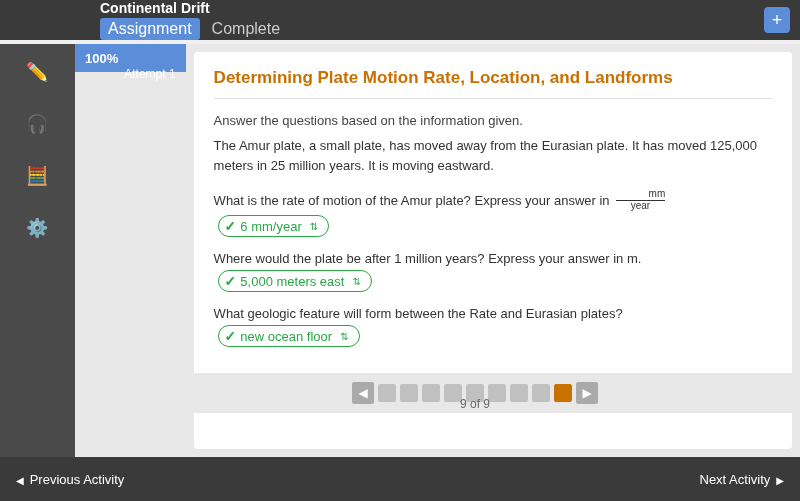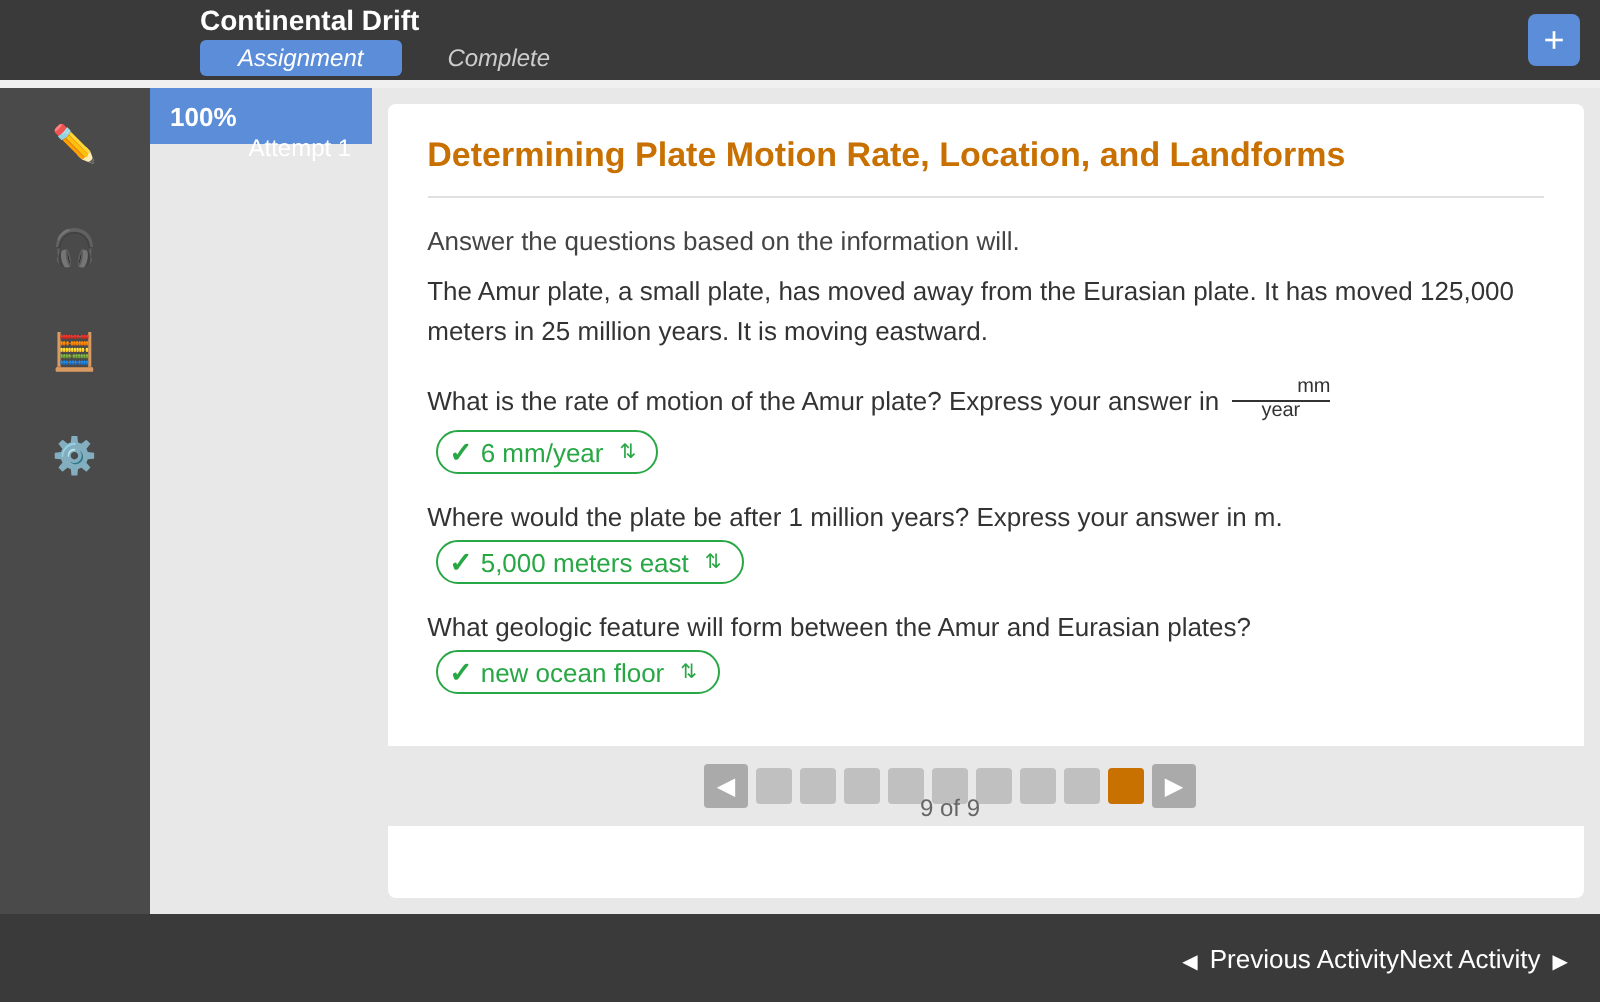--- a/index.html
+++ b/index.html
@@ -31,25 +31,24 @@
       font-size: 14px;
       font-weight: bold;
     }
     #tab-area {
       display: flex;
       gap: 4px;
       margin-top: 2px;
     }
     .tab {
       color: #ccc;
-      font-size: 12px;
-      padding: 2px 19px;
+      font-size: 16px;
+      padding: 2px 8px;
       cursor: pointer;
       border-radius: 3px;
-      font-style: italic;
     }
     .tab.active {
       background: #5b8dd9;
       color: white;
     }
     #add-btn {
       width: 26px;
       height: 26px;
       background: #5b8dd9;
       color: white;
@@ -254,21 +253,21 @@
     
     #footer {
       position: absolute;
       bottom: 0;
       left: 0;
       right: 0;
       height: 44px;
       background: #3a3a3a;
       display: flex;
       align-items: center;
-      justify-content: flex-end;
+      justify-content: space-between;
       padding: 0 16px;
     }
     .footer-btn {
       color: white;
       font-size: 13px;
       background: transparent;
       border: none;
       cursor: pointer;
       display: flex;
       align-items: center;
@@ -300,21 +299,21 @@
 
 <div id="main">
 
   <div id="progress-bar">
     <span>100%</span>
     <span class="attempt">Attempt 1</span>
   </div>
 
   <div id="content-panel">
     <div id="question-title">Determining Plate Motion Rate, Location, and Landforms</div>
-    <div id="instructions">Answer the questions based on the information will.</div>
+    <div id="instructions">Answer the questions based on the information given.</div>
     <div id="passage">The Amur plate, a small plate, has moved away from the Eurasian plate. It has moved 125,000 meters in 25 million years. It is moving eastward.</div>
 
     <div class="question-row">
       <span class="question-text">What is the rate of motion of the Amur plate? Express your answer in</span>
       <span class="fraction">
         <span>mm</span>
         <span>year</span>
       </span>
       <span class="answer-chip">
         <span class="check">✓</span>
@@ -326,21 +325,21 @@
     <div class="question-row">
       <span class="question-text">Where would the plate be after 1 million years? Express your answer in m.</span>
       <span class="answer-chip">
         <span class="check">✓</span>
         <span>5,000 meters east</span>
         <span class="arrows">⇅</span>
       </span>
     </div>
 
     <div class="question-row">
-      <span class="question-text">What geologic feature will form between the Amur and Eurasian plates?</span>
+      <span class="question-text">What geologic feature will form between the Rate and Eurasian plates?</span>
       <span class="answer-chip">
         <span class="check">✓</span>
         <span>new ocean floor</span>
         <span class="arrows">⇅</span>
       </span>
     </div>
   </div>
 
   <div id="bottom-nav">
     <div class="nav-arrow">◀</div>

